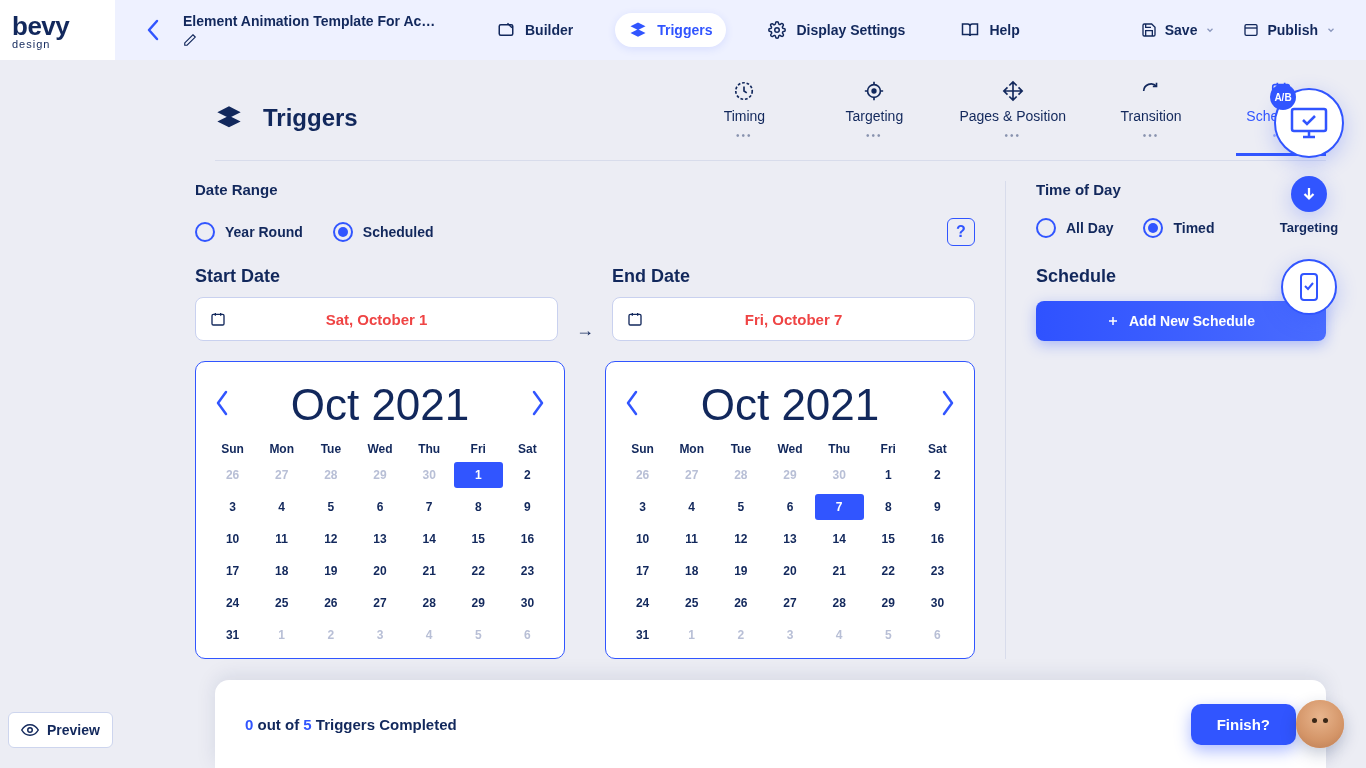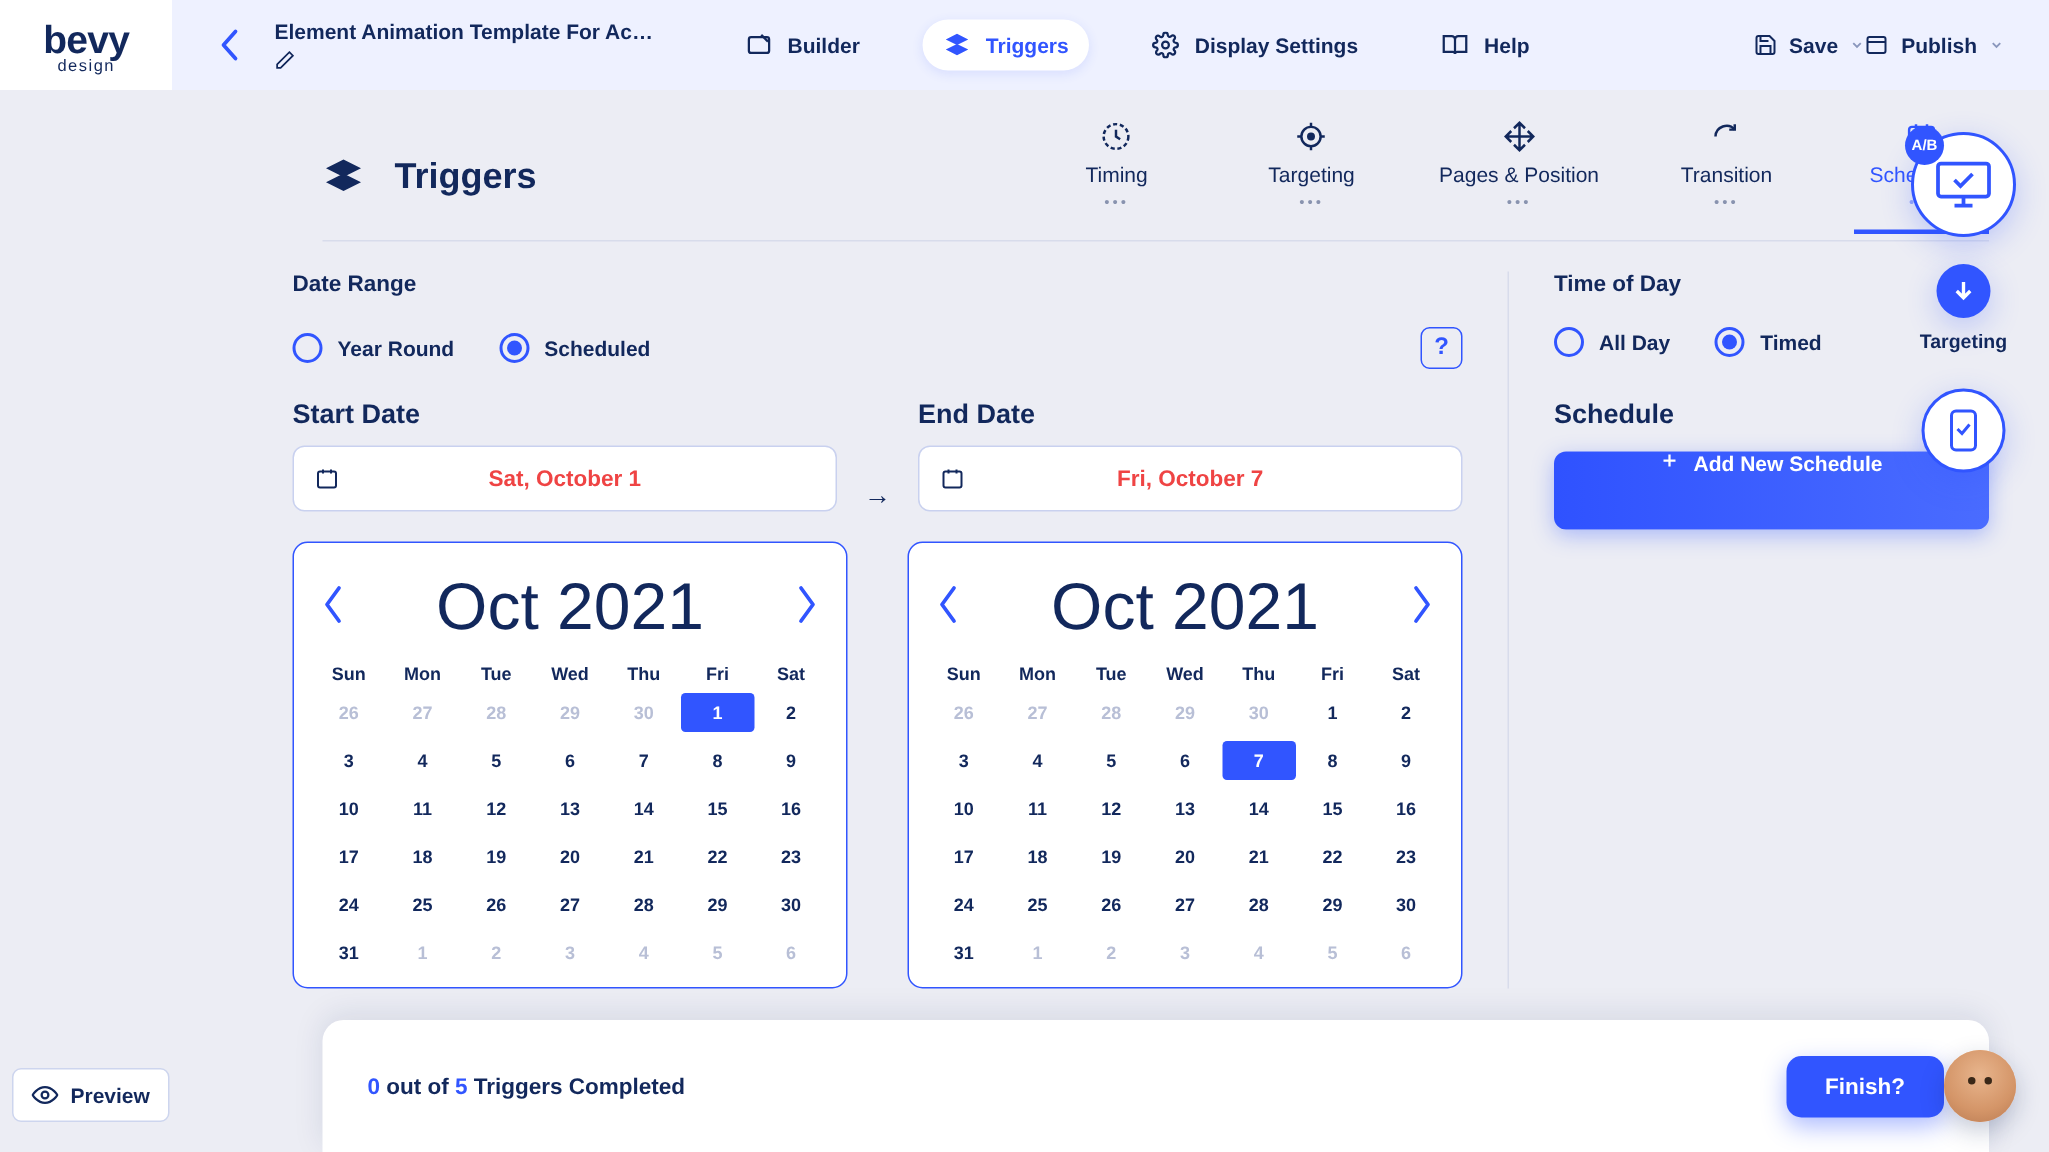--- a/index.html
+++ b/index.html
@@ -1,34 +1,34 @@
 <!DOCTYPE html>
 <html><head>
 <meta charset="utf-8">
 <style>
   * { box-sizing: border-box; margin: 0; padding: 0; font-family: 'Segoe UI', Arial, sans-serif; }
   body { background: #ecedf4; width: 1366px; height: 768px; overflow: hidden; position: relative; }
 
   
   .topbar { position: absolute; top: 0; left: 0; right: 0; height: 60px; background: linear-gradient(to right, #fff 0, #fff 115px, #eef1ff 115px, #eef1ff 100%); display: flex; align-items: center; }
-  .logo { width: 115px; display: flex; flex-direction: column; align-items: center; justify-content: center; padding: 0 12px; }
+  .logo { width: 115px; display: flex; flex-direction: column; justify-content: center; padding: 0 12px; }
   .logo-main { font-size: 26px; font-weight: 800; color: #12285c; letter-spacing: -0.5px; }
   .logo-sub { font-size: 11px; color: #12285c; margin-top: -4px; letter-spacing: 1px; }
   .back-btn { width: 40px; height: 40px; margin-left: 18px; display: flex; align-items: center; justify-content: center; cursor: pointer; }
   .back-btn svg { stroke: #3155ff; }
   .page-title-wrap { display:flex; flex-direction:column; margin-left: 10px; max-width: 260px; }
   .page-title { font-size: 14px; font-weight: 700; color: #12285c; white-space: nowrap; overflow: hidden; text-overflow: ellipsis; }
   .edit-icon { margin-top: 4px; }
 
   .top-tabs { display: flex; align-items: center; margin-left: 40px; gap: 28px; }
   .top-tab { display: flex; align-items: center; gap: 10px; color: #12285c; font-weight: 700; font-size: 14px; padding: 8px 14px; border-radius: 20px; cursor: pointer; }
   .top-tab.active { background: #fff; color: #3155ff; box-shadow: 0 2px 8px rgba(49,85,255,0.12); }
   .top-tab svg { width: 18px; height: 18px; }
 
-  .top-actions { margin-left: auto; display: flex; padding-right: 30px; align-items: center; }
+  .top-actions { margin-left: auto; display: flex; gap: 28px; padding-right: 30px; align-items: center; }
   .top-action { display: flex; align-items: center; gap: 8px; color: #12285c; font-weight: 700; font-size: 14px; cursor: pointer; }
 
   
   .main { position: absolute; top: 60px; left: 115px; right: 0; bottom: 0; background: #ecedf4; padding: 20px 0 0 0; }
 
   .section-title-row { display: flex; align-items: center; gap: 20px; margin-left: 100px; }
   .section-title { font-size: 24px; font-weight: 800; color: #12285c; }
 
   .trigger-tabs { display: flex; margin-left: auto; margin-right: 40px; gap: 40px; align-items: flex-start; }
   .trigger-tab { display: flex; flex-direction: column; align-items: center; gap: 6px; color: #12285c; cursor: pointer; min-width: 90px; padding-bottom: 12px; border-bottom: 3px solid transparent; }
@@ -65,21 +65,21 @@
   .cal-head { display:flex; align-items:center; justify-content:space-between; padding:0 6px; }
   .cal-nav { cursor:pointer; }
   .cal-month { font-size:44px; font-weight:400; color:#12285c; letter-spacing:0px; }
   .cal-grid { display:grid; grid-template-columns:repeat(7,1fr); text-align:center; margin-top:12px; row-gap:6px; }
   .cal-dow { font-size:12px; font-weight:800; color:#12285c; }
   .cal-day { font-size:12px; font-weight:700; color:#12285c; height:26px; display:flex; align-items:center; justify-content:center; cursor:pointer; border-radius:3px; }
   .cal-day.muted { color:#b8bfd6; }
   .cal-day.selected { background:#3155ff; color:#fff; }
 
   .sched-heading { font-size:18px; font-weight:800; color:#12285c; margin:28px 0 14px 0; }
-  .add-btn { width:100%; height:52px; background:linear-gradient(to right,#2f52ff,#4a6cff); color:#fff; border:none; border-radius:8px; font-size:14px; font-weight:800; display:flex; justify-content:center; gap:10px; cursor:pointer; box-shadow:0 4px 14px rgba(49,85,255,0.35); }
+  .add-btn { width:100%; height:40px; background:linear-gradient(to right,#2f52ff,#4a6cff); color:#fff; border:none; border-radius:8px; font-size:14px; font-weight:800; display:flex; align-items:center; justify-content:center; gap:10px; cursor:pointer; box-shadow:0 4px 14px rgba(49,85,255,0.35); }
 
   
   .footer-card { position:absolute; left:100px; right:40px; bottom:0; height:88px; background:#fff; border-radius:14px 14px 0 0; box-shadow:0 -4px 20px rgba(18,40,92,0.1); display:flex; align-items:center; padding:0 30px; }
   .footer-text { font-size:15px; font-weight:700; color:#12285c; }
   .footer-text .num { color:#3155ff; }
   .finish-btn { margin-left:auto; background:#3155ff; color:#fff; border:none; border-radius:10px; padding:12px 26px; font-size:15px; font-weight:800; cursor:pointer; box-shadow:0 6px 16px rgba(49,85,255,0.4); }
 
   
   .rail { position:absolute; right:22px; top:88px; display:flex; flex-direction:column; align-items:center; gap:18px; }
   .rail-btn { width:56px; height:56px; border-radius:50%; background:#fff; border:2px solid #3155ff; display:flex; align-items:center; justify-content:center; cursor:pointer; box-shadow:0 6px 20px rgba(49,85,255,0.25); position:relative; }

